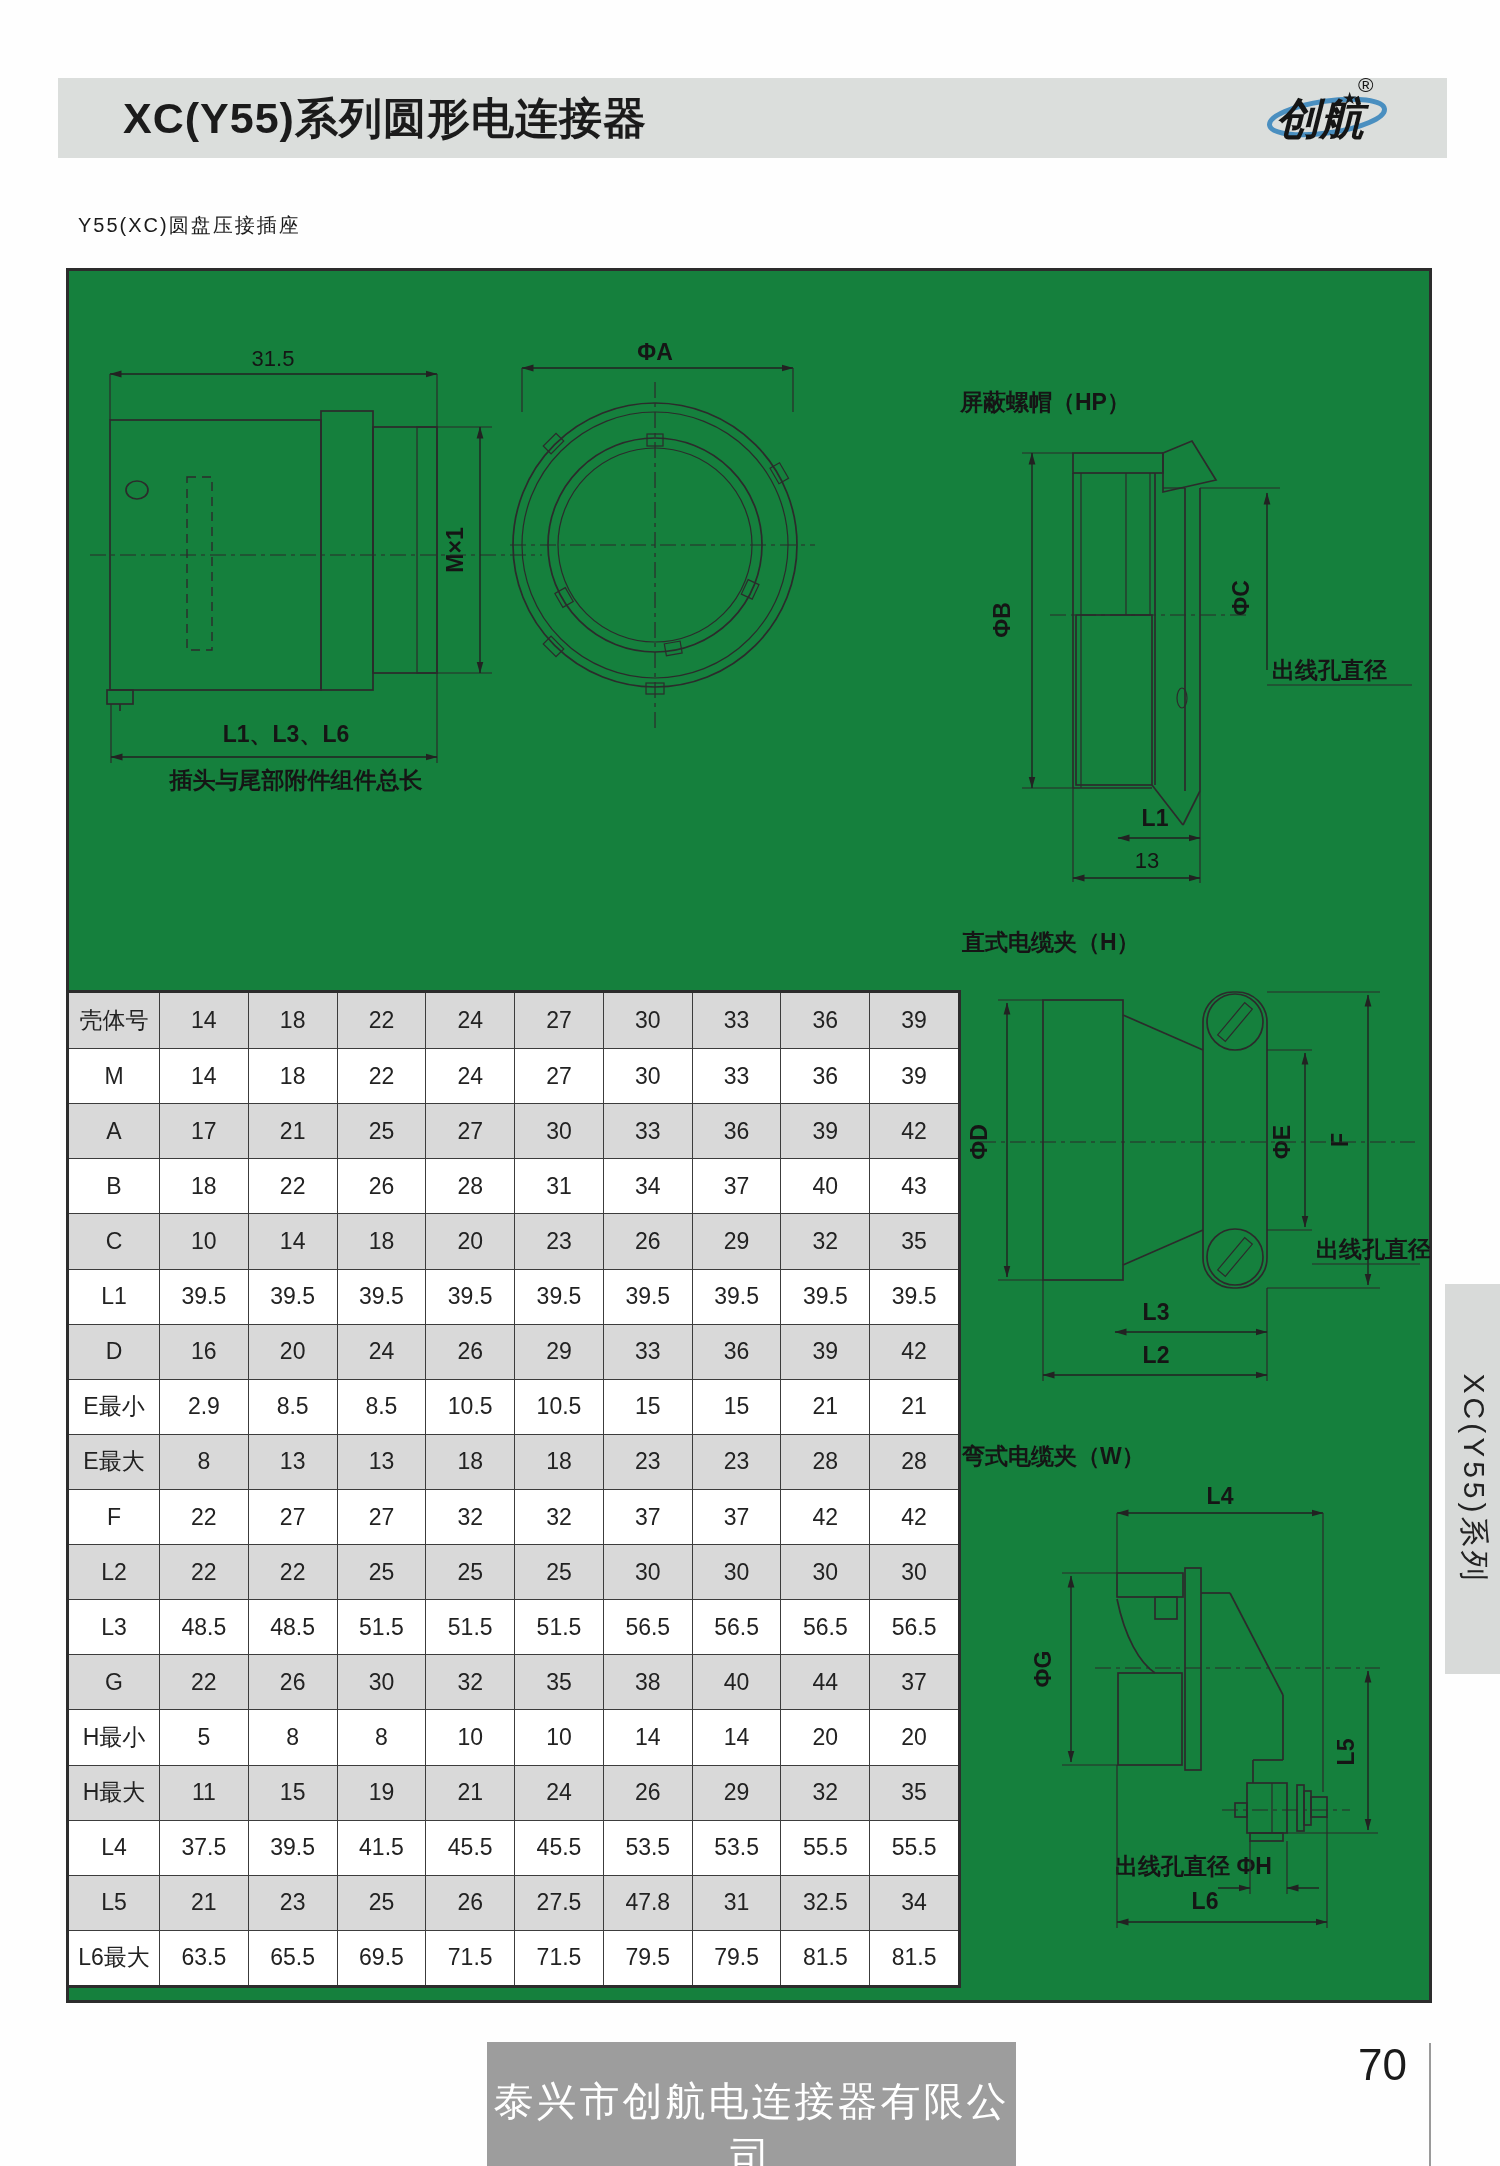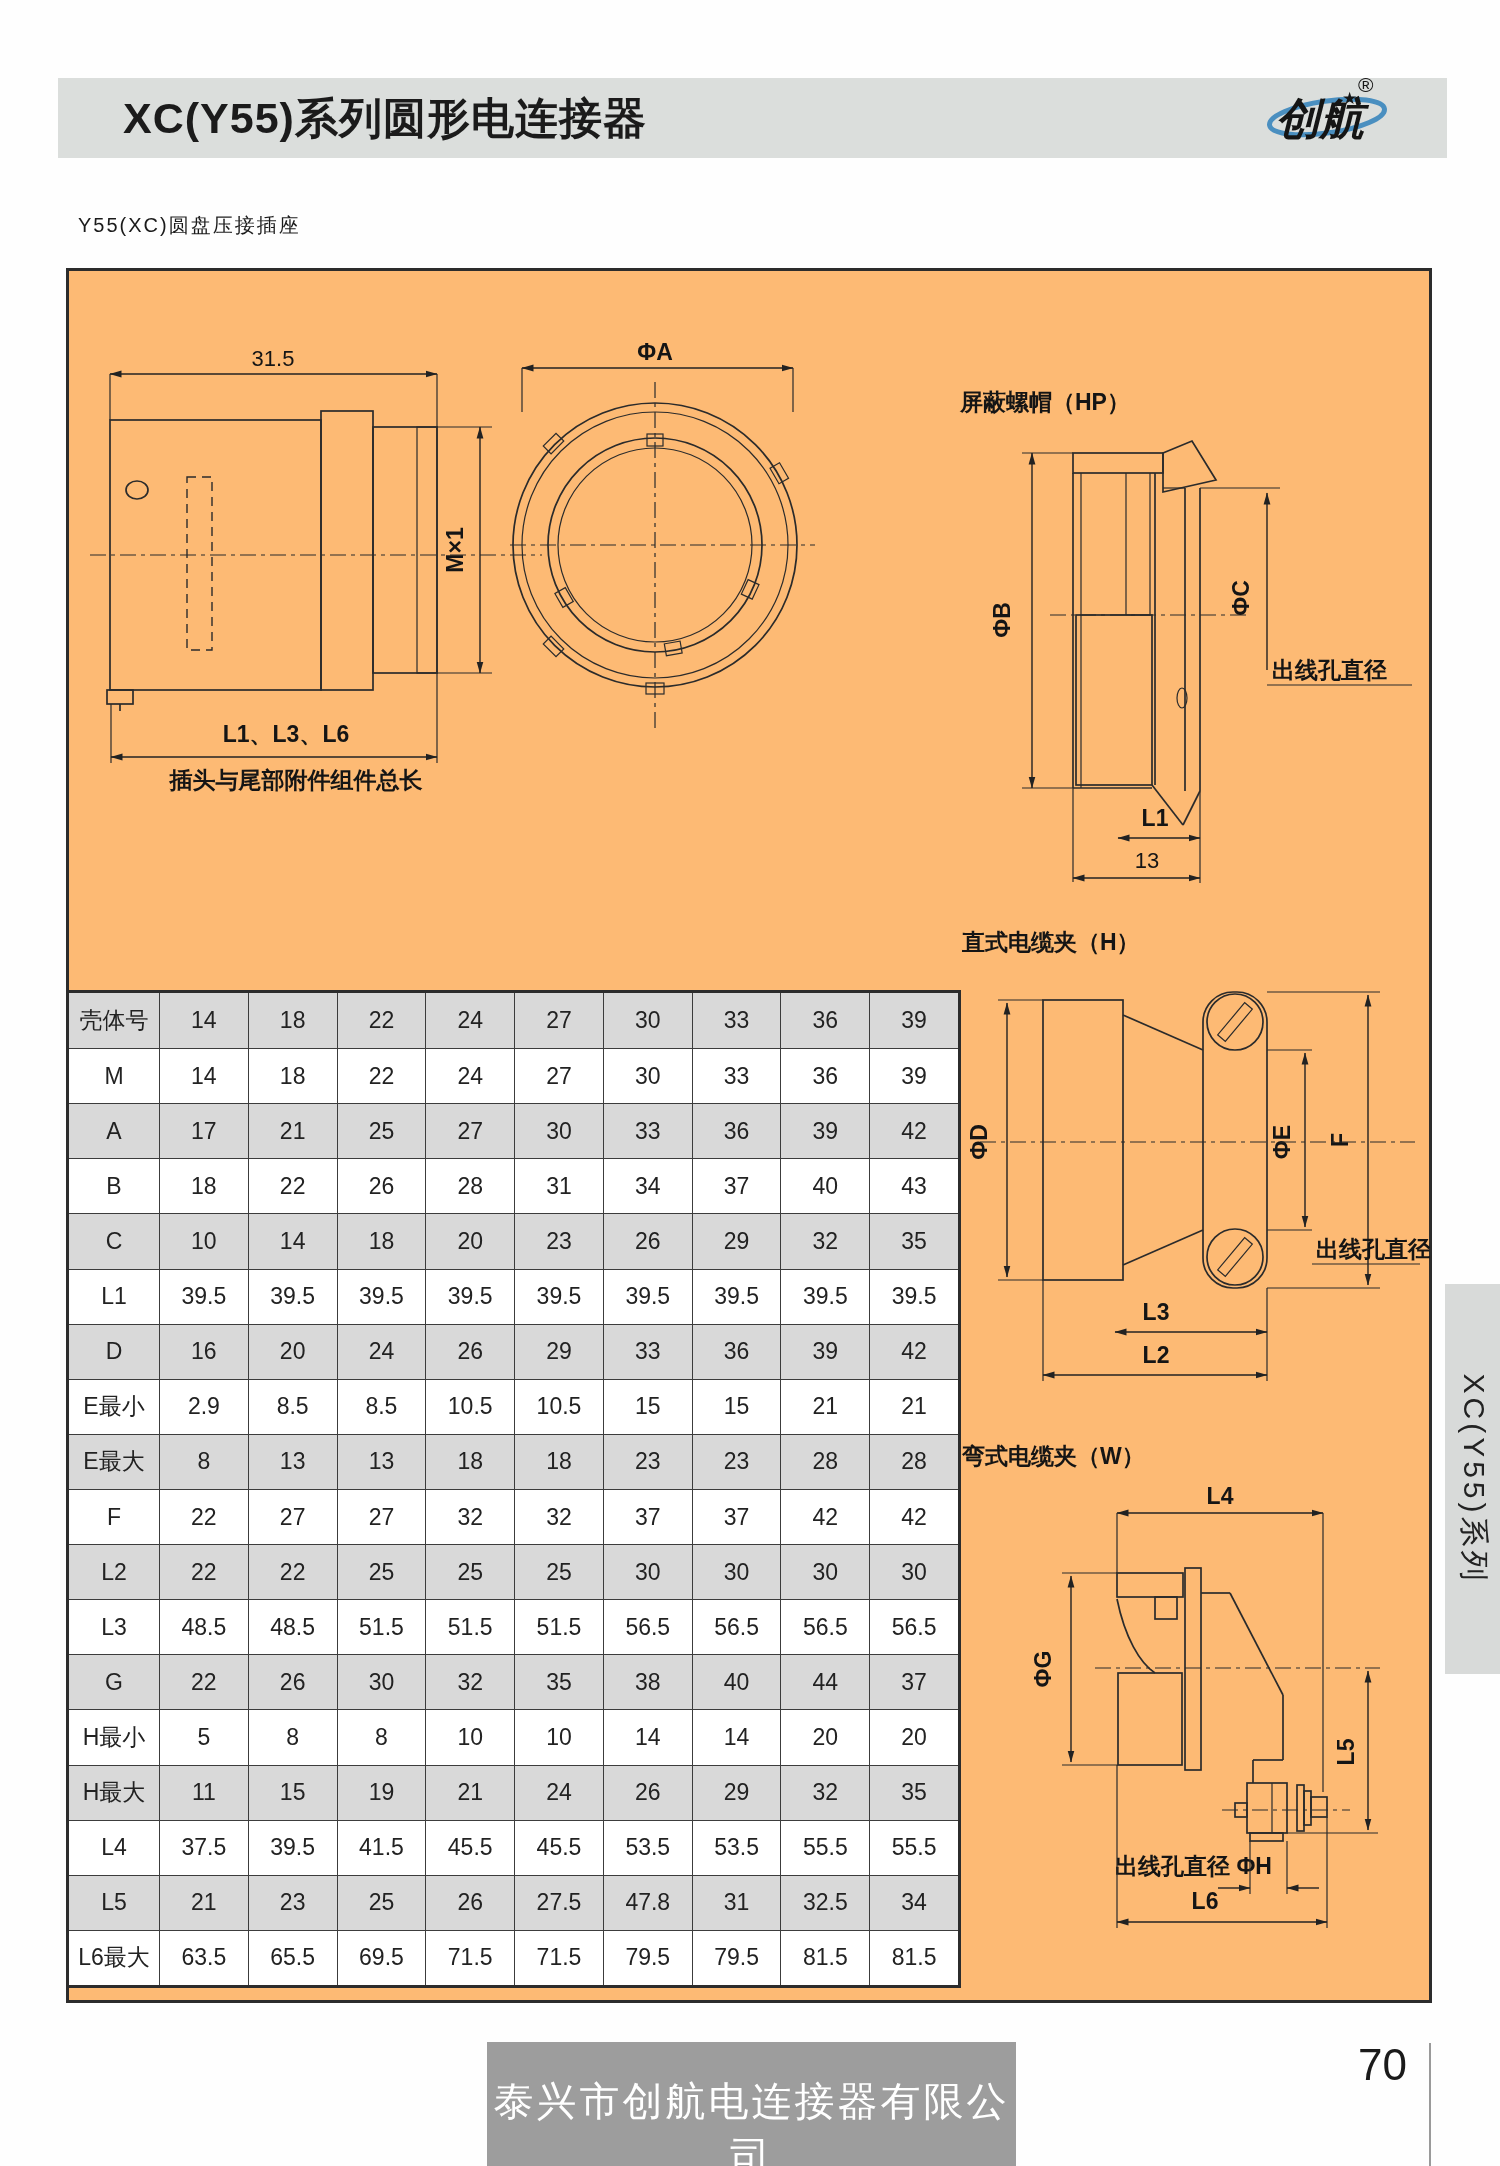--- a/index.html
+++ b/index.html
@@ -5,21 +5,21 @@
   html,body{margin:0;padding:0;background:#ffffff;}
   #page{position:relative;width:1500px;height:2166px;background:#fefefe;overflow:hidden;
         font-family:"Liberation Sans",sans-serif;color:#1a1a1a;}
   
   .header-bar{position:absolute;left:58px;top:78px;width:1389px;height:80px;background:#dbdedc;}
   .header-title{position:absolute;left:65px;top:0;height:80px;line-height:80px;
                 font-size:43px;font-weight:bold;color:#1b1b1b;letter-spacing:1px;}
   .logo{position:absolute;left:1250px;top:70px;width:200px;height:90px;}
   .subtitle{position:absolute;left:70px;top:212px;font-size:20px;color:#1a1a1a;letter-spacing:2px;margin-left:8px;}
   
-  .draw-box{position:absolute;left:66px;top:268px;width:1360px;height:1729px;border:3px solid #2c2c2c;background:#fdba74;}
+  .draw-box{position:absolute;left:66px;top:268px;width:1360px;height:1729px;border:3px solid #2c2c2c;background:#15803d;}
   .abs{position:absolute;}
   
   svg text{font-family:"Liberation Sans",sans-serif;fill:#151515;}
   .sv{font-size:22px;}
   .svb{font-size:23px;font-weight:bold;}
   .svt{font-size:23px;font-weight:bold;}
   .ln{stroke:#2b2b2b;stroke-width:1.7;fill:none;}
   .lt{stroke:#2b2b2b;stroke-width:1.2;fill:none;}
   .dl{stroke:#222;stroke-width:1.4;fill:none;}
   .cl{stroke:#2b2b2b;stroke-width:1.2;fill:none;stroke-dasharray:16 5 4 5;}

